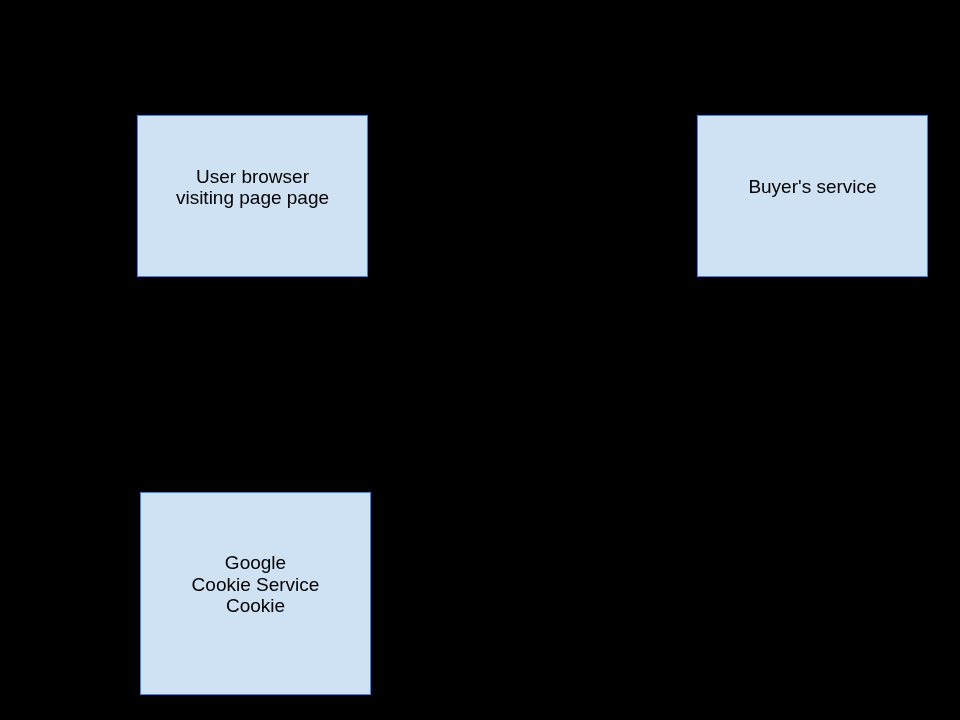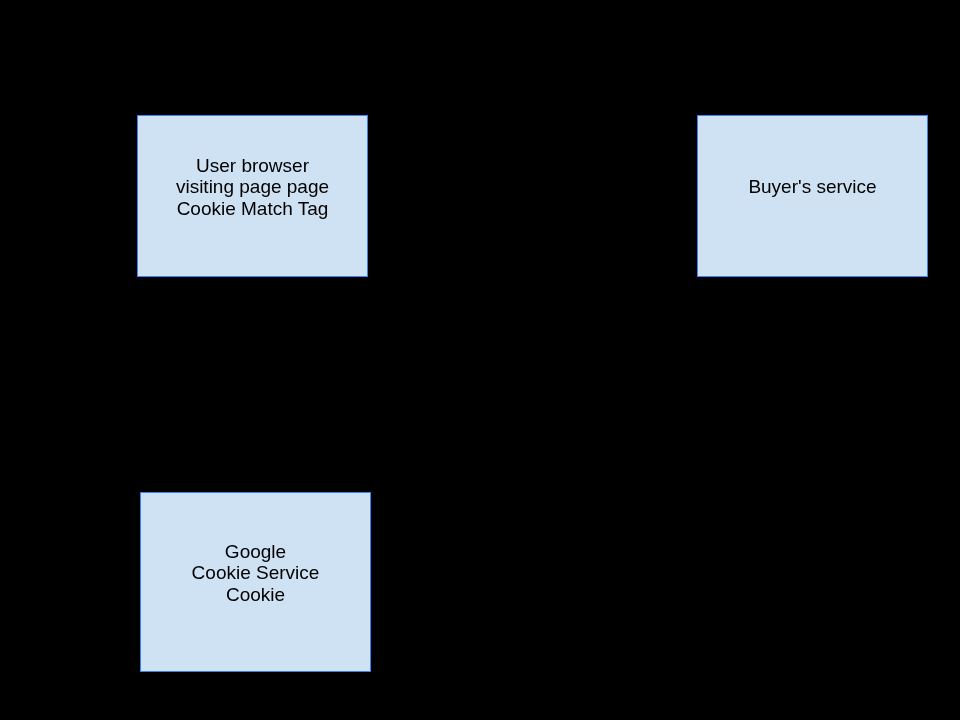--- a/index.html
+++ b/index.html
@@ -41,33 +41,32 @@
   .node-buyers-service {
     left: 697px;
     top: 115px;
     width: 231px;
     height: 162px;
   }
   .node-google-cms {
     left: 140px;
     top: 492px;
     width: 231px;
-    height: 180px;
+    height: 203px;
   }
 </style>
 </head>
 <body>
 
 <div class="canvas">
 
   <div class="node node-user-browser">
     <div class="node-label">
       <div>User browser</div>
       <div>visiting page page</div>
-      <div>Cookie Match Tag</div>
     </div>
   </div>
 
   <div class="node node-buyers-service">
     <div class="node-label">
       <div>Buyer's service</div>
     </div>
   </div>
 
   <div class="node node-google-cms">

